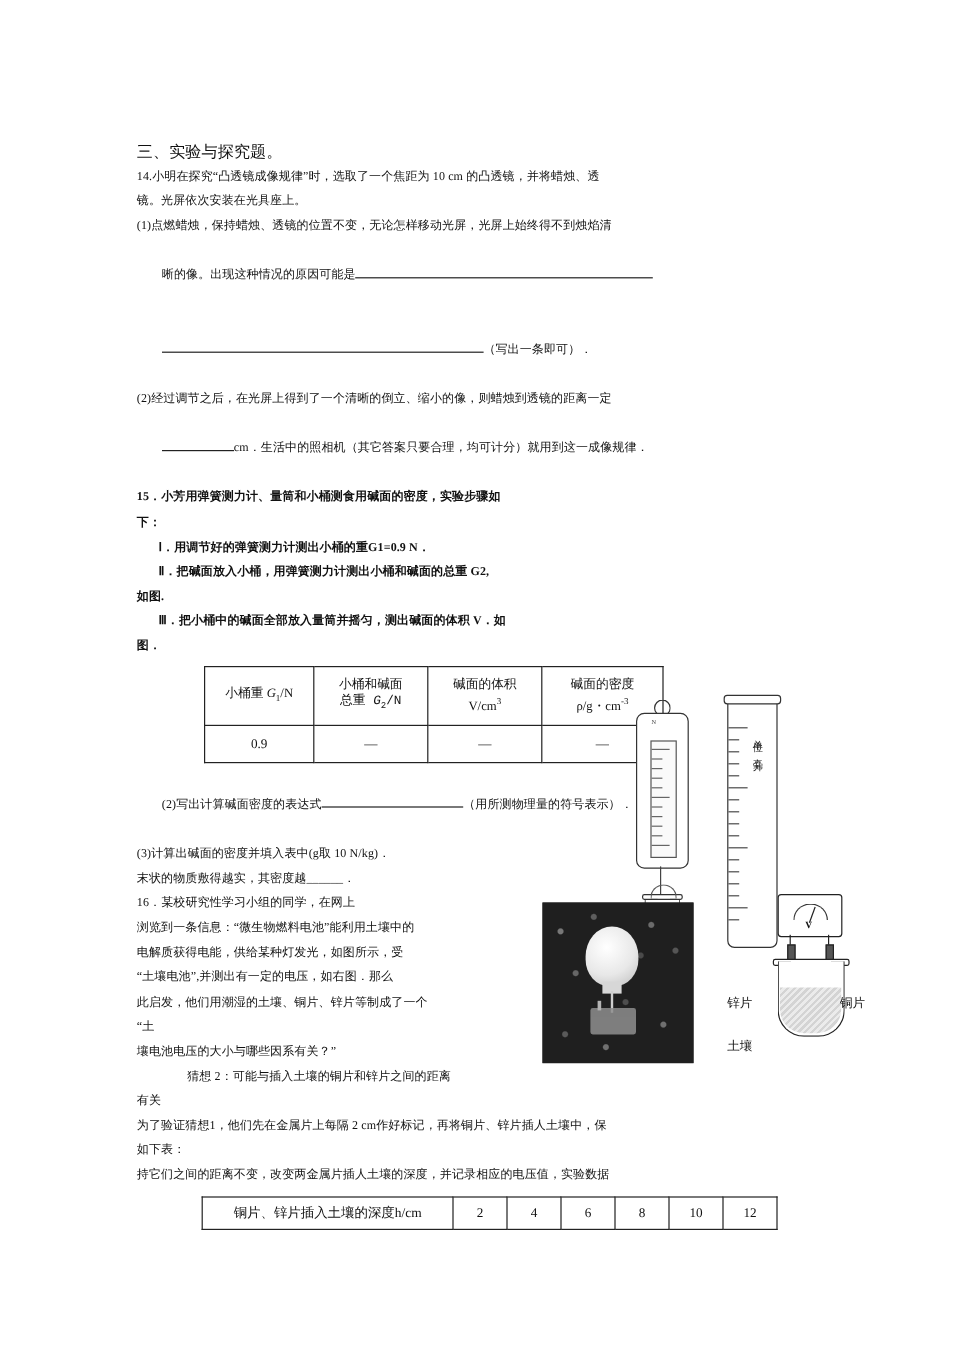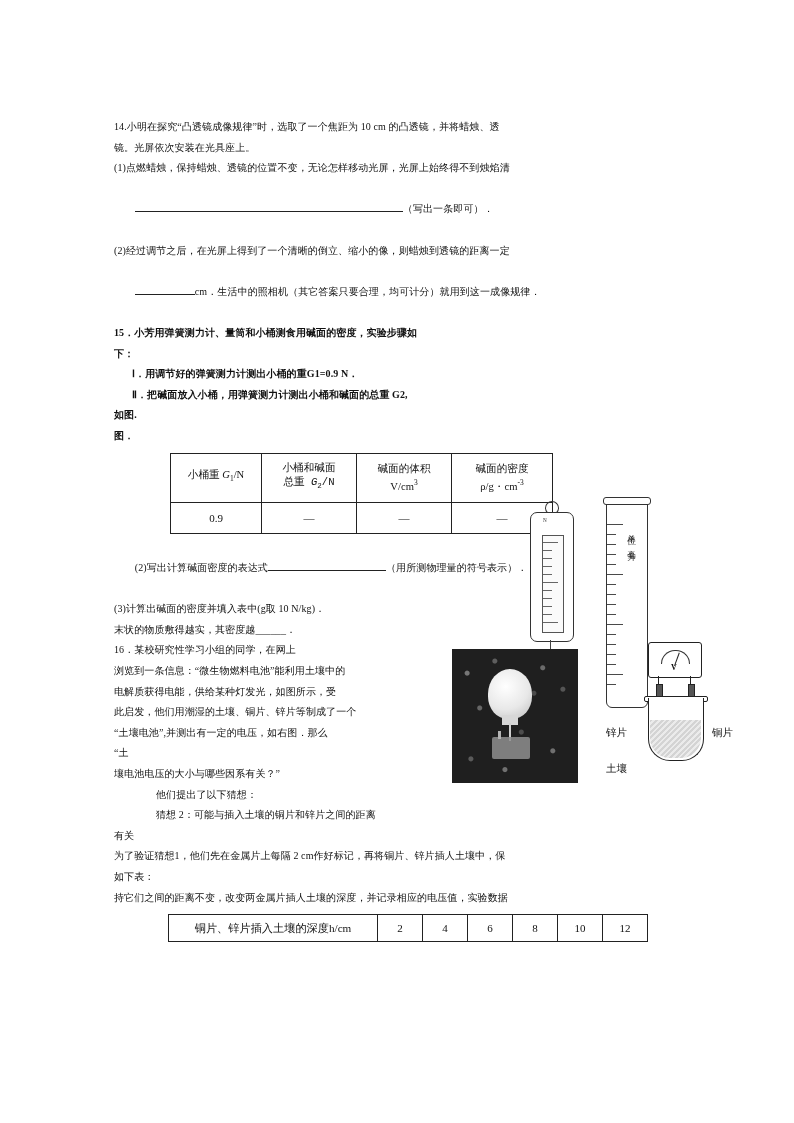--- a/index.html
+++ b/index.html
@@ -326,21 +326,21 @@
     opacity: .9;
   }
   .lbl {
     position: absolute;
     font-size: 10.5px;
     font-family: "Liberation Serif", serif;
     color: #111;
     white-space: nowrap;
   }
   .lbl-zinc { left: 2px; top: 86px; }
-  .lbl-copper { left: 108px; top: 86px; }
+  .lbl-copper { left: 96px; top: 86px; }
   .lbl-soil { left: 2px; top: 122px; }
 
   
   .tbl2 {
     border-collapse: collapse;
     margin: 6px 0 0 54px;
   }
   .tbl2 td {
     border: 1px solid #222;
     text-align: center;
@@ -356,41 +356,46 @@
     font-size: 11.2px;
   }
   .tbl2 .cell { width: 42px; }
 </style>
 </head>
 <body>
 
 <div class="page">
   <div class="content">
 
+    <p class="ln sec-title">三、实验与探究题。</p>
 
     <div>
       <p class="ln">14.小明在探究“凸透镜成像规律”时，选取了一个焦距为 10 cm 的凸透镜，并将蜡烛、透</p>
       <p class="ln">镜。光屏依次安装在光具座上。</p>
       <p class="ln">(1)点燃蜡烛，保持蜡烛、透镜的位置不变，无论怎样移动光屏，光屏上始终得不到烛焰清</p>
+      <p class="ln">
+        <span>晰的像。出现这种情况的原因可能是</span><span class="u-blank" style="width:248px"></span>
+      </p>
       <p class="ln">
         <span class="u-blank" style="width:268px"></span><span>（写出一条即可）．</span>
       </p>
       <p class="ln">(2)经过调节之后，在光屏上得到了一个清晰的倒立、缩小的像，则蜡烛到透镜的距离一定</p>
       <p class="ln">
         <span class="u-blank" style="width:60px"></span><span>cm．生活中的照相机（其它答案只要合理，均可计分）就用到这一成像规律．</span>
       </p>
     </div>
 
     <div class="q15-wrap">
       <div class="q15-text">
         <p class="ln">15．小芳用弹簧测力计、量筒和小桶测食用碱面的密度，实验步骤如</p>
         <p class="ln">下：</p>
         <p class="ln" style="padding-left:18px">Ⅰ．用调节好的弹簧测力计测出小桶的重G1=0.9 N．</p>
         <p class="ln" style="padding-left:18px">Ⅱ．把碱面放入小桶，用弹簧测力计测出小桶和碱面的总重 G2,</p>
         <p class="ln">如图.</p>
+        <p class="ln" style="padding-left:18px">Ⅲ．把小桶中的碱面全部放入量筒并摇匀，测出碱面的体积 V．如</p>
         <p class="ln">图．</p>
       </div>
 
       <div class="instruments">
         <div class="spring-scale">
           <div class="ss-hook"></div>
           <div class="ss-body">
             <div class="ss-label">N</div>
             <div class="ss-inner">
               <div class="ss-ticks">
@@ -461,25 +466,24 @@
       </p>
       <p class="ln">(3)计算出碱面的密度并填入表中(g取 10 N/kg)．</p>
       <p class="ln">末状的物质敷得越实，其密度越______．</p>
     </div>
 
     <div class="q16-wrap">
       <div class="q16-text">
         <p class="ln">16．某校研究性学习小组的同学，在网上</p>
         <p class="ln">浏览到一条信息：“微生物燃料电池”能利用土壤中的</p>
         <p class="ln">电解质获得电能，供给某种灯发光，如图所示，受</p>
+        <p class="ln">“土壤电池”,并测出有一定的电压，如右图．那么</p>
         <p class="ln">此启发，他们用潮湿的土壤、铜片、锌片等制成了一个</p>
-        <p class="ln">“土壤电池”,并测出有一定的电压，如右图．那么</p>
         <p class="ln">“土</p>
         <p class="ln">壤电池电压的大小与哪些因系有关？”</p>
-        <p class="ln" style="padding-left:42px">他们提出了以下猜想：</p>
         <p class="ln" style="padding-left:42px">猜想 2：可能与插入土壤的铜片和锌片之间的距离</p>
         <p class="ln">有关</p>
       </div>
 
       <div class="soil-photo">
         <div class="soil-grain"></div>
         <div class="bulb"></div>
         <div class="bulb-neck"></div>
         <div class="bulb-wire"></div>
         <div class="soil-block"></div>

